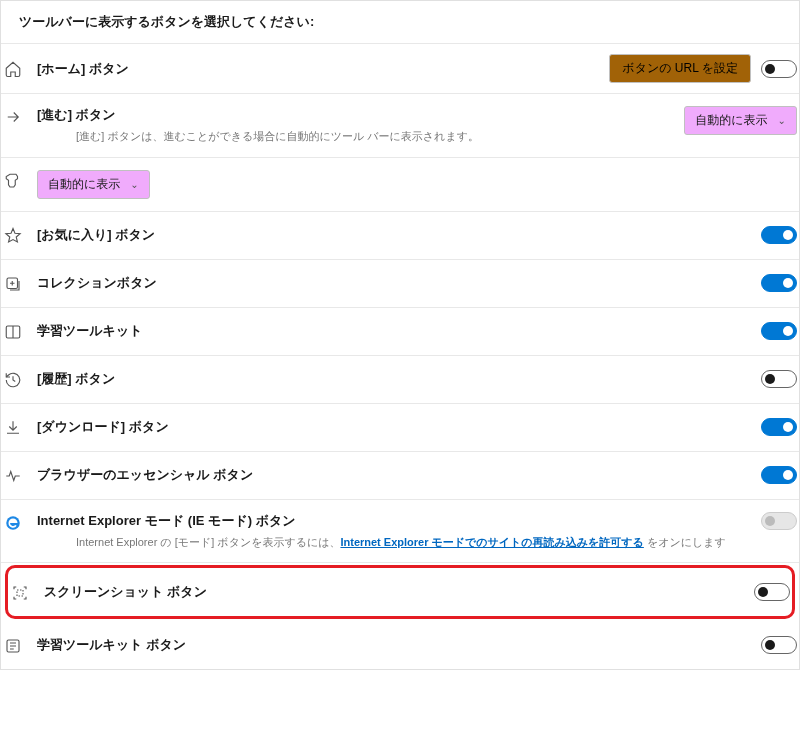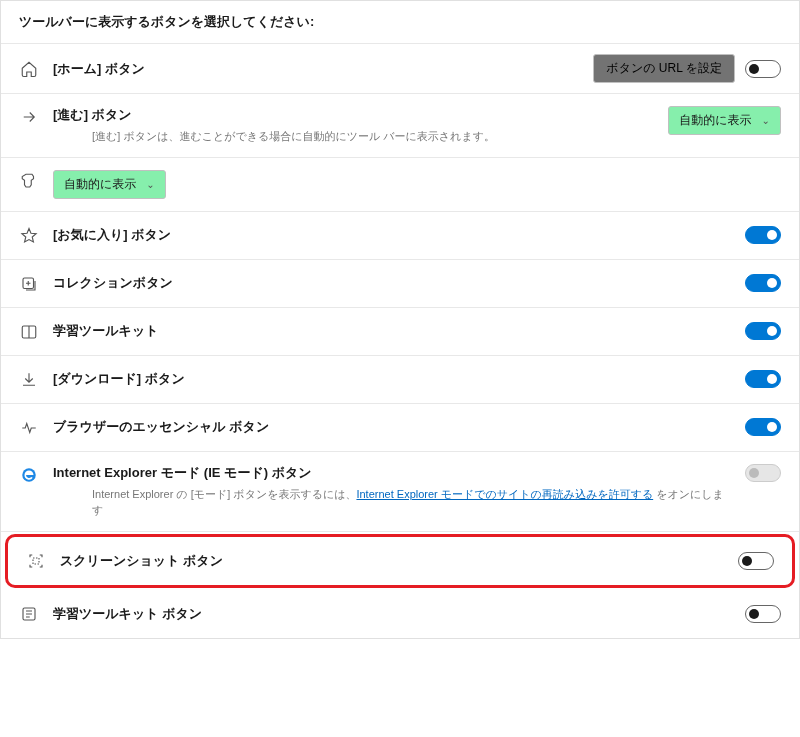--- a/index.html
+++ b/index.html
@@ -16,54 +16,54 @@
 }
 .header {
   padding: 12px 18px;
   font-size: 13px;
   font-weight: 600;
   border-bottom: 1px solid #e8e8e8;
 }
 .row {
   display: flex;
   align-items: flex-start;
-  padding: 12px 18px;
+  padding: 12px 2px;
   border-bottom: 1px solid #e8e8e8;
   gap: 14px;
 }
 .row:last-child { border-bottom: none; }
 .row.compact { align-items: center; min-height: 48px; padding-top: 10px; padding-bottom: 10px; }
 .icon {
   width: 20px;
   height: 20px;
   flex-shrink: 0;
   display: flex;
   align-items: center;
   justify-content: center;
   margin-top: 1px;
 }
 .icon svg { width: 18px; height: 18px; stroke: #555; fill: none; stroke-width: 1.5; }
 .icon.ie svg { stroke: none; }
 .content { flex: 1; display: flex; flex-direction: column; gap: 4px; }
 .title { font-size: 13px; font-weight: 600; color: #1a1a1a; }
 .desc { font-size: 11px; color: #777; line-height: 1.5; margin-left: 39px; }
-.desc a { color: #0067c0; text-decoration: underline; }
+.desc a { color: #0067c0; text-decoration: underline; font-weight: bold; }
 .controls { display: flex; align-items: center; gap: 10px; flex-shrink: 0; }
 .btn {
   border: 1px solid #c0c0c0;
-  background: #737373;
+  background: #a16207;
   padding: 5px 12px;
   font-size: 12px;
   border-radius: 3px;
   cursor: pointer;
   font-family: inherit;
 }
 .dropdown {
   border: 1px solid #c0c0c0;
-  background: #86efac;
+  background: #f0abfc;
   padding: 5px 10px;
   font-size: 12px;
   border-radius: 3px;
   cursor: pointer;
   display: flex;
   align-items: center;
   gap: 10px;
   min-width: 110px;
   justify-content: space-between;
 }
@@ -218,20 +218,35 @@
         </svg>
     </div>
     <div class="content">
         <div class="title">学習ツールキット</div>
       </div>
     <div class="controls">
         <div class="toggle on"></div>
       </div>
   </div>
 
+  <div class="row compact">
+    <div class="icon">
+      <svg viewBox="0 0 24 24">
+          <path d="M3 12a9 9 0 1 0 3-6.7L3 8"></path>
+          <path d="M3 3v5h5"></path>
+          <path d="M12 7v5l3 2"></path>
+        </svg>
+    </div>
+    <div class="content">
+        <div class="title">[履歴] ボタン</div>
+      </div>
+    <div class="controls">
+        <div class="toggle off"></div>
+      </div>
+  </div>
 
 
   <div class="row compact">
     <div class="icon">
       <svg viewBox="0 0 24 24">
           <path d="M12 3v12M7 10l5 5 5-5M4 19h16"></path>
         </svg>
     </div>
     <div class="content">
         <div class="title">[ダウンロード] ボタン</div>

